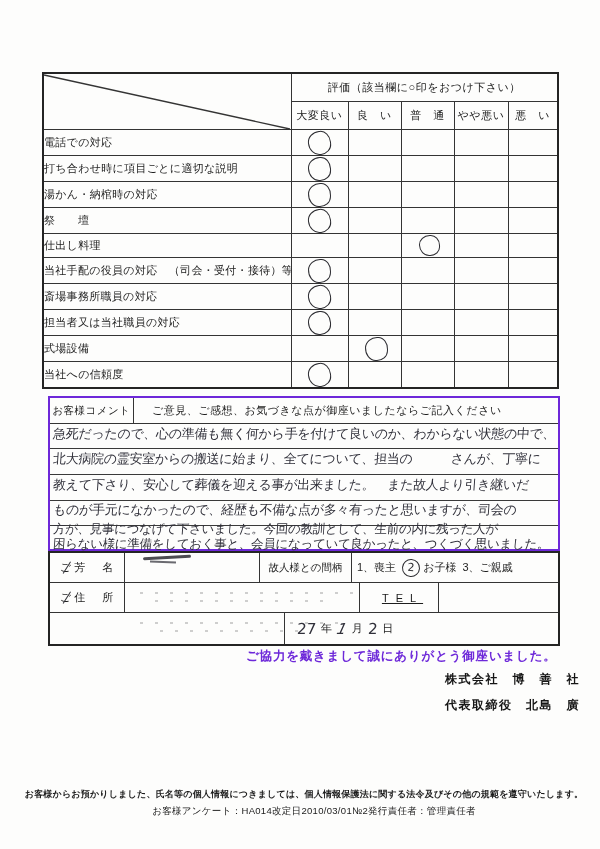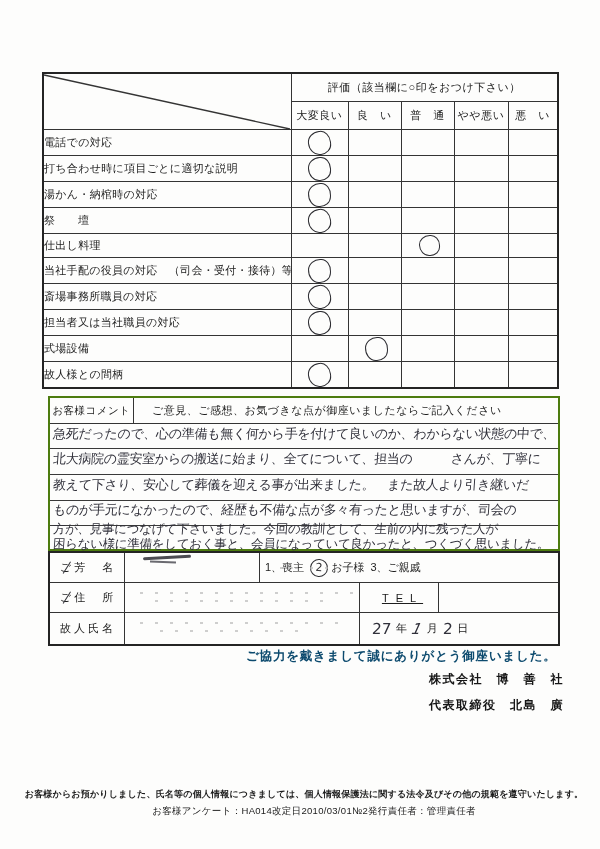--- a/index.html
+++ b/index.html
@@ -17,21 +17,21 @@
   th.corner svg{position:absolute;left:0;top:0;display:block;}
   .eval-title{font-size:11px;text-align:center;letter-spacing:.5px;color:#1d1d1d;}
   .col-head{font-size:11px;text-align:center;letter-spacing:.5px;color:#1d1d1d;}
   .row-label{font-size:11px;text-align:left;padding-left:6px;letter-spacing:.3px;color:#1d1d1d;
              white-space:nowrap;overflow:hidden;}
   .circle-mark{width:21px;height:22px;border:1.6px solid #2b2b30;margin:1px 0 0 16px;
                border-radius:55% 45% 50% 50% / 48% 52% 44% 56%;transform:rotate(-6deg);}
 
   
   .comment-box{position:absolute;left:48px;top:396px;width:512px;height:155px;
-               border:2px solid #4d7c0f;box-sizing:border-box;font-family:Liberation Serif, serif;}
+               border:2px solid #6d28d9;box-sizing:border-box;font-family:Liberation Serif, serif;}
   .comment-header{display:flex;height:25px;border-bottom:1px solid #343434;}
   .comment-label{width:83px;border-right:1px solid #343434;display:flex;align-items:center;
                  justify-content:center;font-size:10.5px;letter-spacing:.5px;color:#1d1d1d;}
   .comment-instruction{flex:1;display:flex;align-items:center;padding-left:18px;font-size:11px;
                  letter-spacing:.5px;color:#1d1d1d;}
   .ruled-line{position:absolute;left:0;width:100%;border-bottom:1px solid #3a3a3a;height:0;}
 
   
   .handwriting{font-family:"DejaVu Sans",sans-serif;color:#30303a;transform:skewX(-4deg);}
   .comment-line{position:absolute;left:53px;width:505px;white-space:nowrap;line-height:1.1;
@@ -55,22 +55,22 @@
                border:1.5px solid #2c2c30;border-radius:50%;margin:0 3px 0 6px;
                font-family:"DejaVu Sans",sans-serif;color:#2c2c30;transform:rotate(4deg);}
   .opt-gap{margin-left:6px;}
   .tel-label{letter-spacing:7px;padding-left:7px;}
   .date-cell{gap:5px;padding-left:12px;font-size:11px;}
   .hw-num{font-size:15px;letter-spacing:0;}
   .hw-month{transform:skewX(-24deg);}
 
   
   .closing{position:absolute;left:246px;top:648px;font-size:12.5px;font-weight:bold;
-           letter-spacing:.8px;color:#0c4a6e;}
-  .company-block{position:absolute;right:36px;top:671px;text-align:right;font-size:12px;
+           letter-spacing:.8px;color:#6d28d9;}
+  .company-block{position:absolute;right:20px;top:671px;text-align:right;font-size:12px;
            font-weight:bold;letter-spacing:1.5px;color:#161616;}
   .company-block .rep{margin-top:9px;}
   .footer-privacy{position:absolute;left:4px;top:788px;width:100%;text-align:center;font-size:9px;
            font-weight:bold;letter-spacing:.2px;color:#1b1b1b;}
   .footer-doc{position:absolute;left:14px;top:805px;width:100%;text-align:center;font-size:9.5px;
            letter-spacing:.3px;color:#1b1b1b;}
 
   
   .scribble{position:absolute;left:143px;top:556px;width:48px;height:3px;background:#4c4c52;
             transform:rotate(-3deg);border-radius:2px;}
@@ -195,21 +195,21 @@
           <td class="row-label">式場設備</td>
           <td></td>
           <td>
             <div class="circle-mark" style="transform: rotate(2deg);"></div>
           </td>
           <td></td>
           <td></td>
           <td></td>
         </tr>
         <tr>
-          <td class="row-label">故人様との間柄</td>
+          <td class="row-label">当社への信頼度</td>
           <td>
             <div class="circle-mark" style="transform: rotate(-6deg);"></div>
           </td>
           <td></td>
           <td></td>
           <td></td>
           <td></td>
         </tr>
       </tbody>
   </table>
@@ -233,38 +233,38 @@
       <div class="comment-line handwriting" style="top: 537px; font-size: 12.5px;">困らない様に準備をしておく事と、会員になっていて良かったと、つくづく思いました。</div>
     </div>
 
   <div class="info-table">
     <div class="i-row">
       <div class="i-cell i-label">
         <span class="slashed">ご</span>
           <span>芳　名</span>
       </div>
       <div class="i-cell w135"></div>
+      <div class="i-cell w92">故人様との間柄</div>
       <div class="i-cell i-flex no-br">
         <span>1、喪主</span>
         <span class="circled-num">2</span>
         <span>お子様</span>
         <span class="opt-gap">3、ご親戚</span>
       </div>
     </div>
     <div class="i-row">
       <div class="i-cell i-label">
         <span class="slashed">ご</span>
           <span>住　所</span>
       </div>
       <div class="i-cell w235"></div>
       <div class="i-cell w79 tel-label">TEL</div>
       <div class="i-cell i-flex no-br"></div>
     </div>
     <div class="i-row last">
-      <div class="i-cell i-label">故人氏名</div>
       <div class="i-cell w235"></div>
       <div class="i-cell i-flex no-br date-cell">
         <span class="handwriting hw-num">27</span>
         <span>年</span>
         <span class="handwriting hw-num hw-month">1</span>
         <span>月</span>
         <span class="handwriting hw-num">2</span>
         <span>日</span>
       </div>
     </div>

